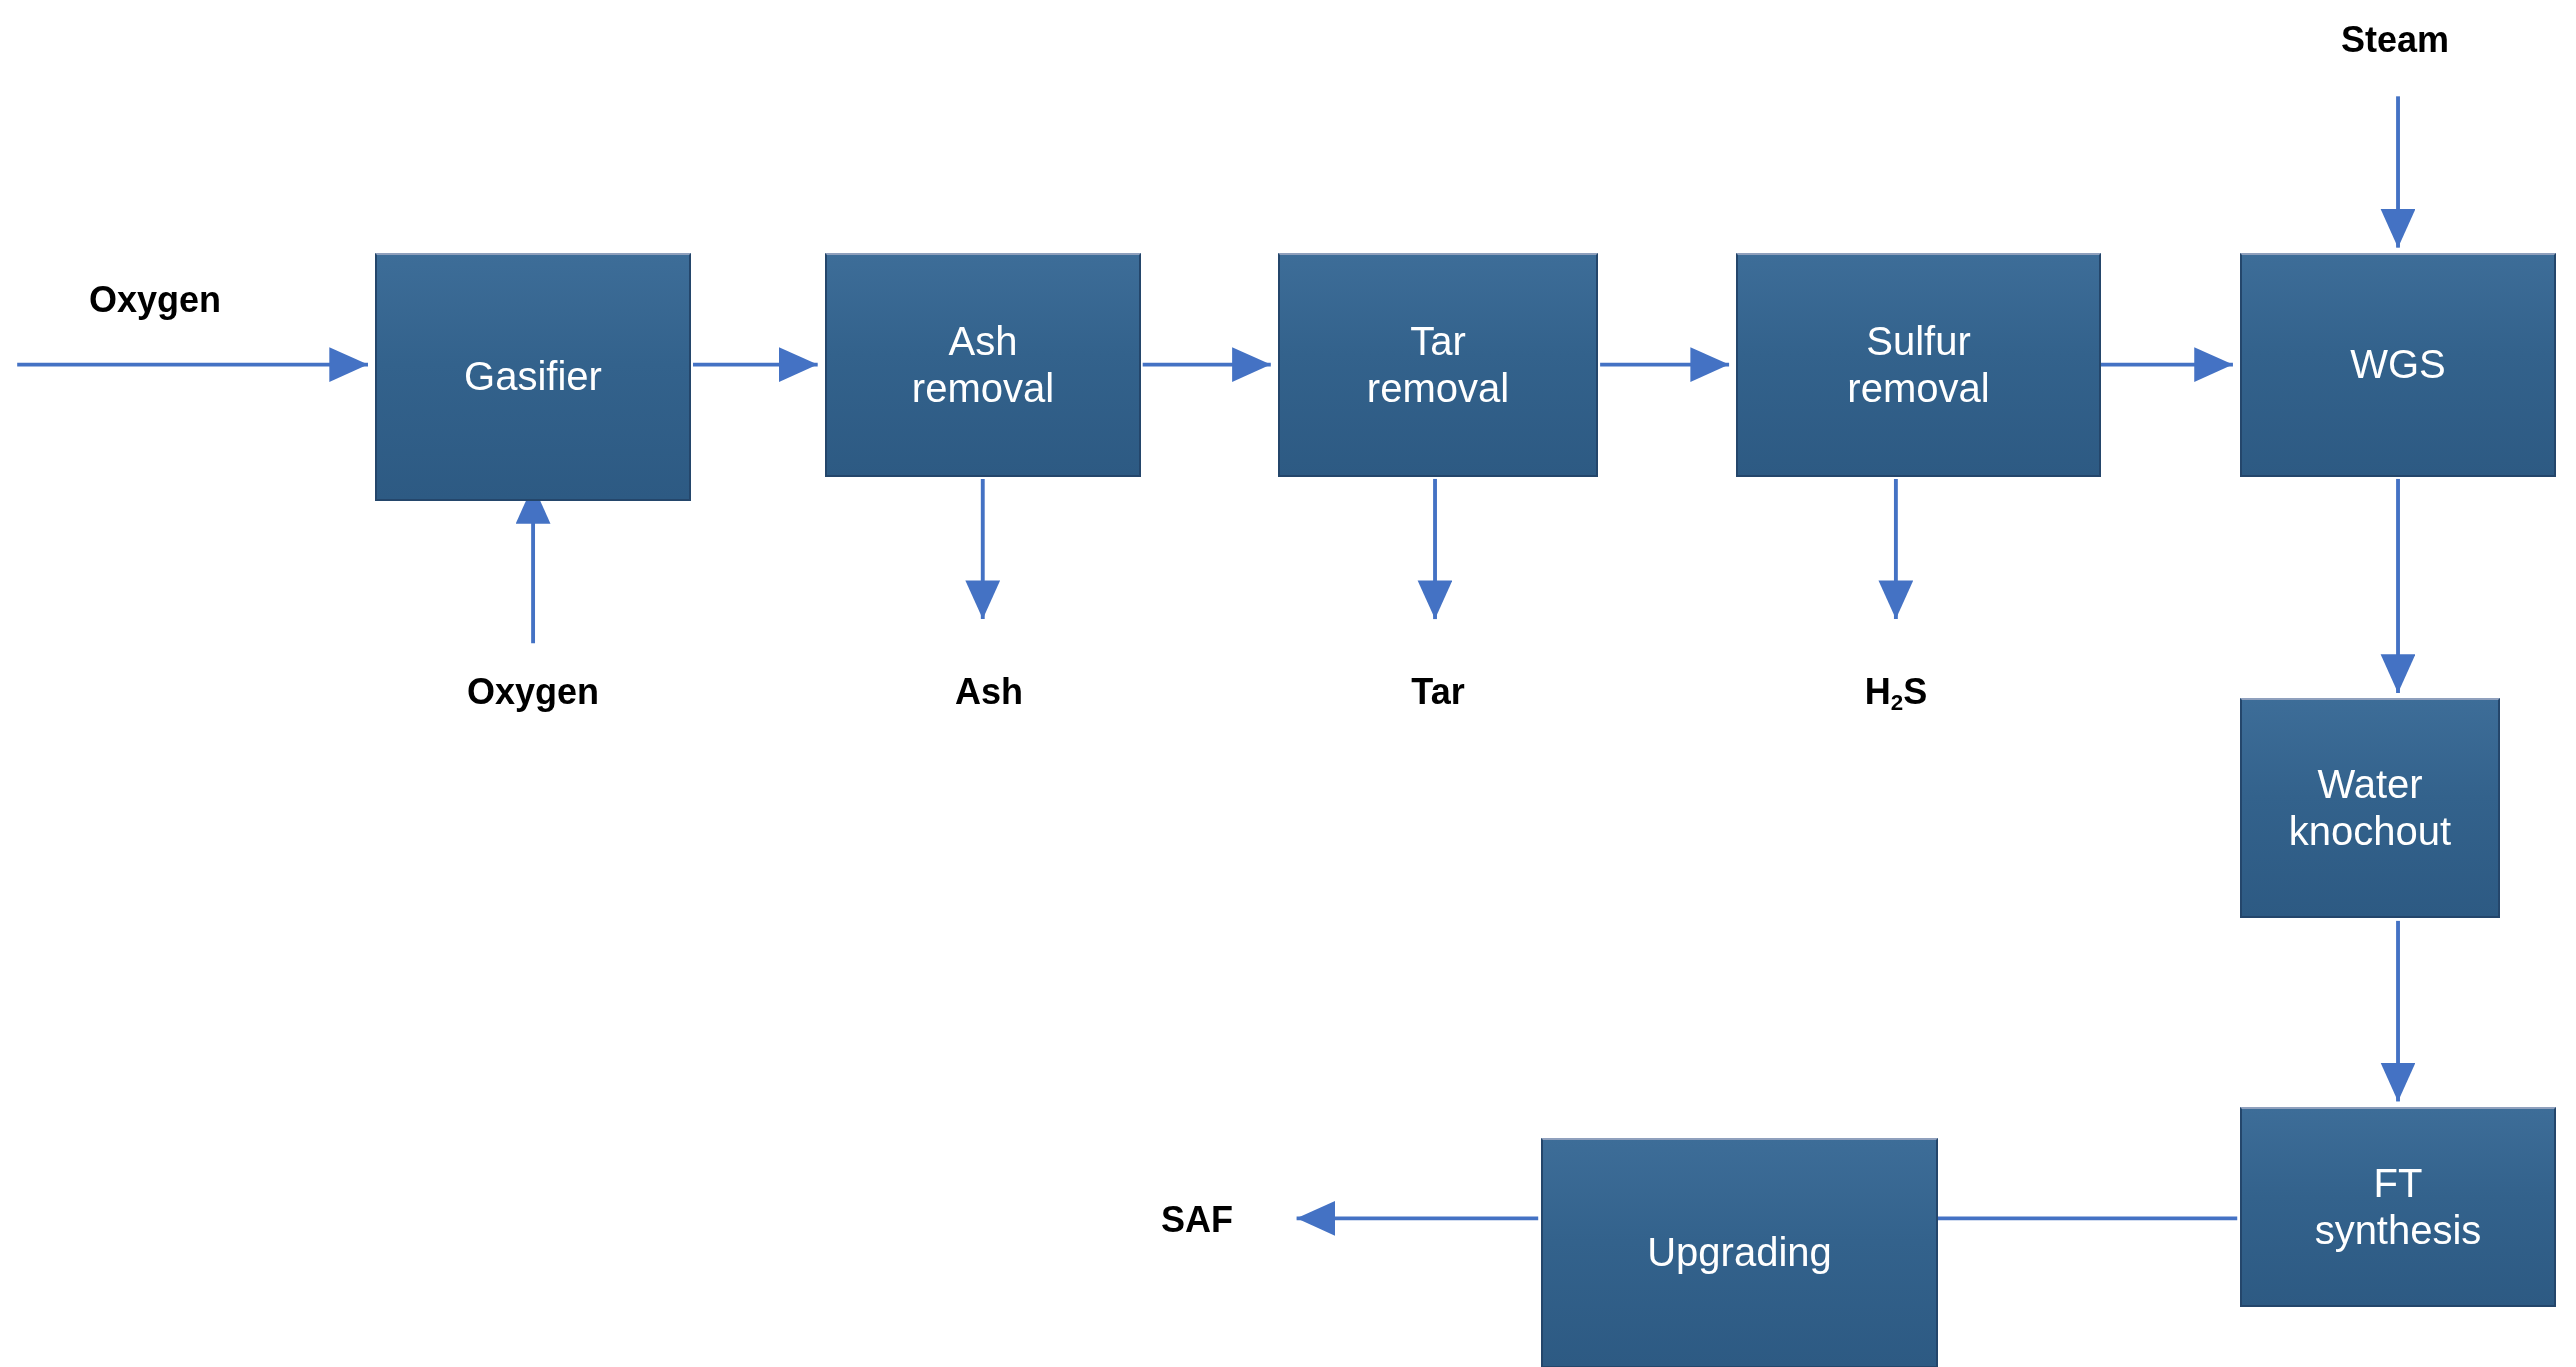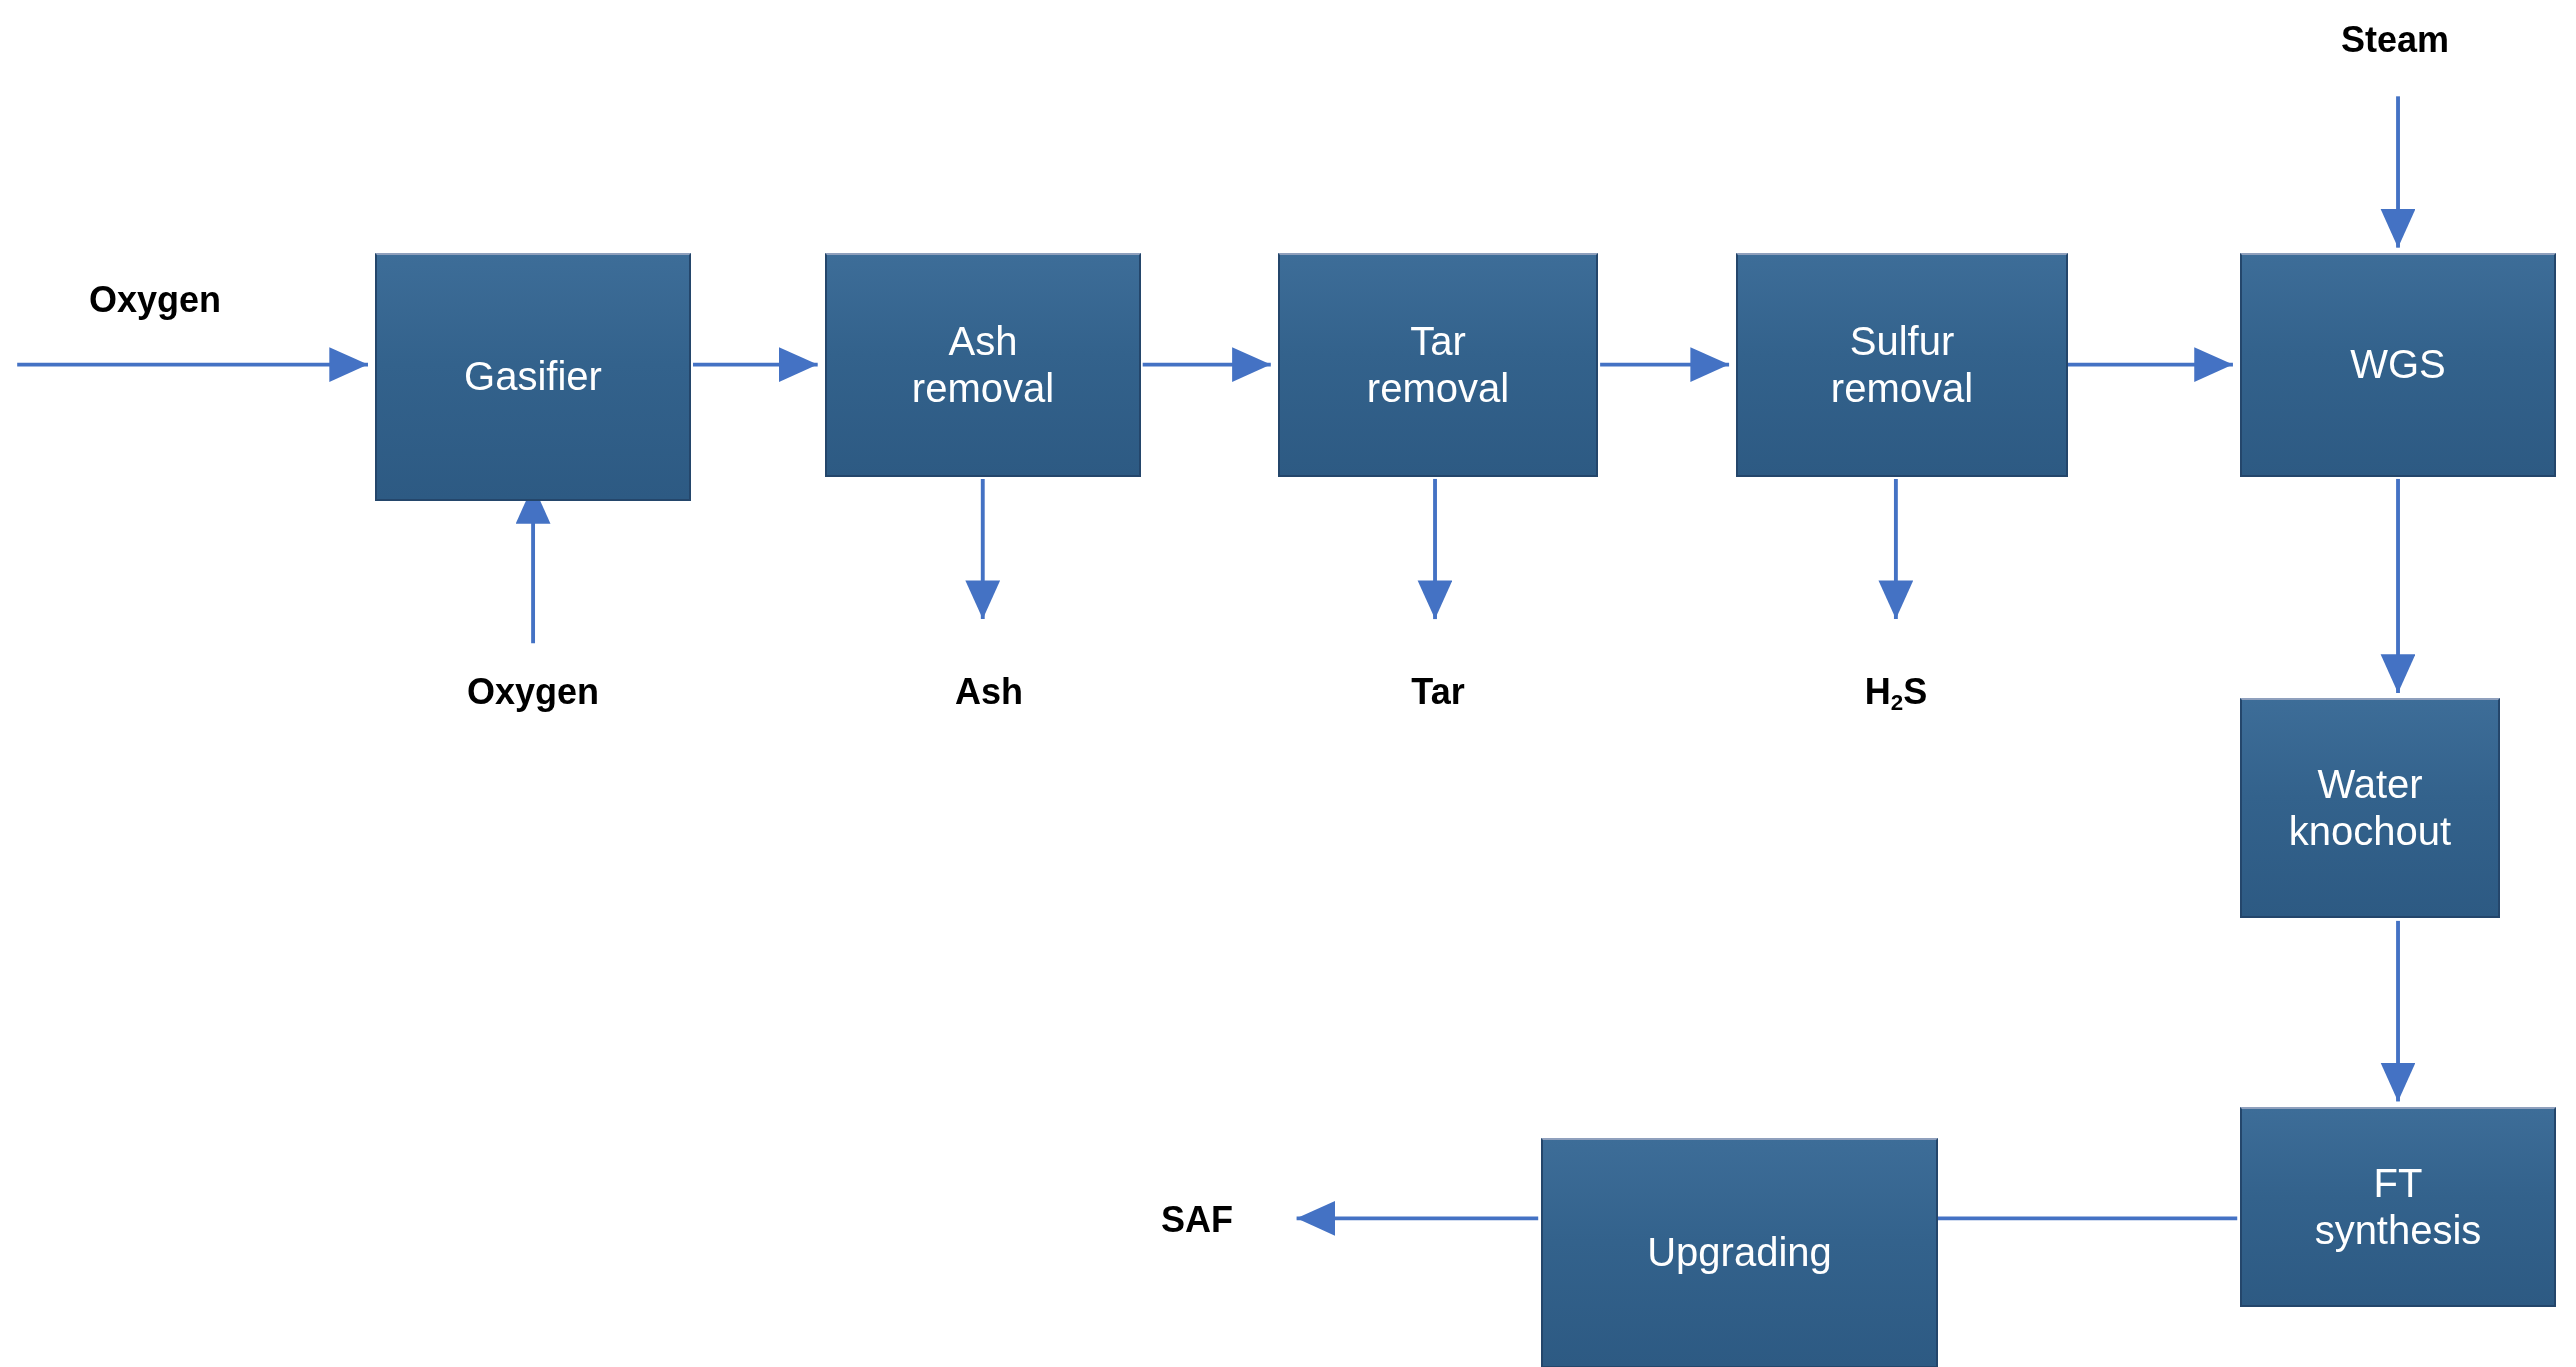--- a/index.html
+++ b/index.html
@@ -32,21 +32,21 @@
     justify-content: center;
     text-align: center;
     color: #ffffff;
     font-size: 40px;
     line-height: 1.18;
     white-space: pre-line;
   }
   #box-gasifier       { left: 375px;  top: 253px;  width: 316px; height: 248px; }
   #box-ash-removal    { left: 825px;  top: 253px;  width: 316px; height: 224px; }
   #box-tar-removal    { left: 1278px; top: 253px;  width: 320px; height: 224px; }
-  #box-sulfur-removal { left: 1736px; top: 253px;  width: 332px; height: 224px; }
+  #box-sulfur-removal { left: 1736px; top: 253px;  width: 365px; height: 224px; }
   #box-wgs            { left: 2240px; top: 253px;  width: 316px; height: 224px; }
   #box-water-knockout { left: 2240px; top: 698px;  width: 260px; height: 220px; }
   #box-ft-synthesis   { left: 2240px; top: 1107px; width: 316px; height: 200px; }
   #box-upgrading      { left: 1541px; top: 1138px; width: 397px; height: 230px; }
 
   .flow-label {
     position: absolute;
     transform: translateX(-50%);
     color: #000000;
     font-weight: bold;

